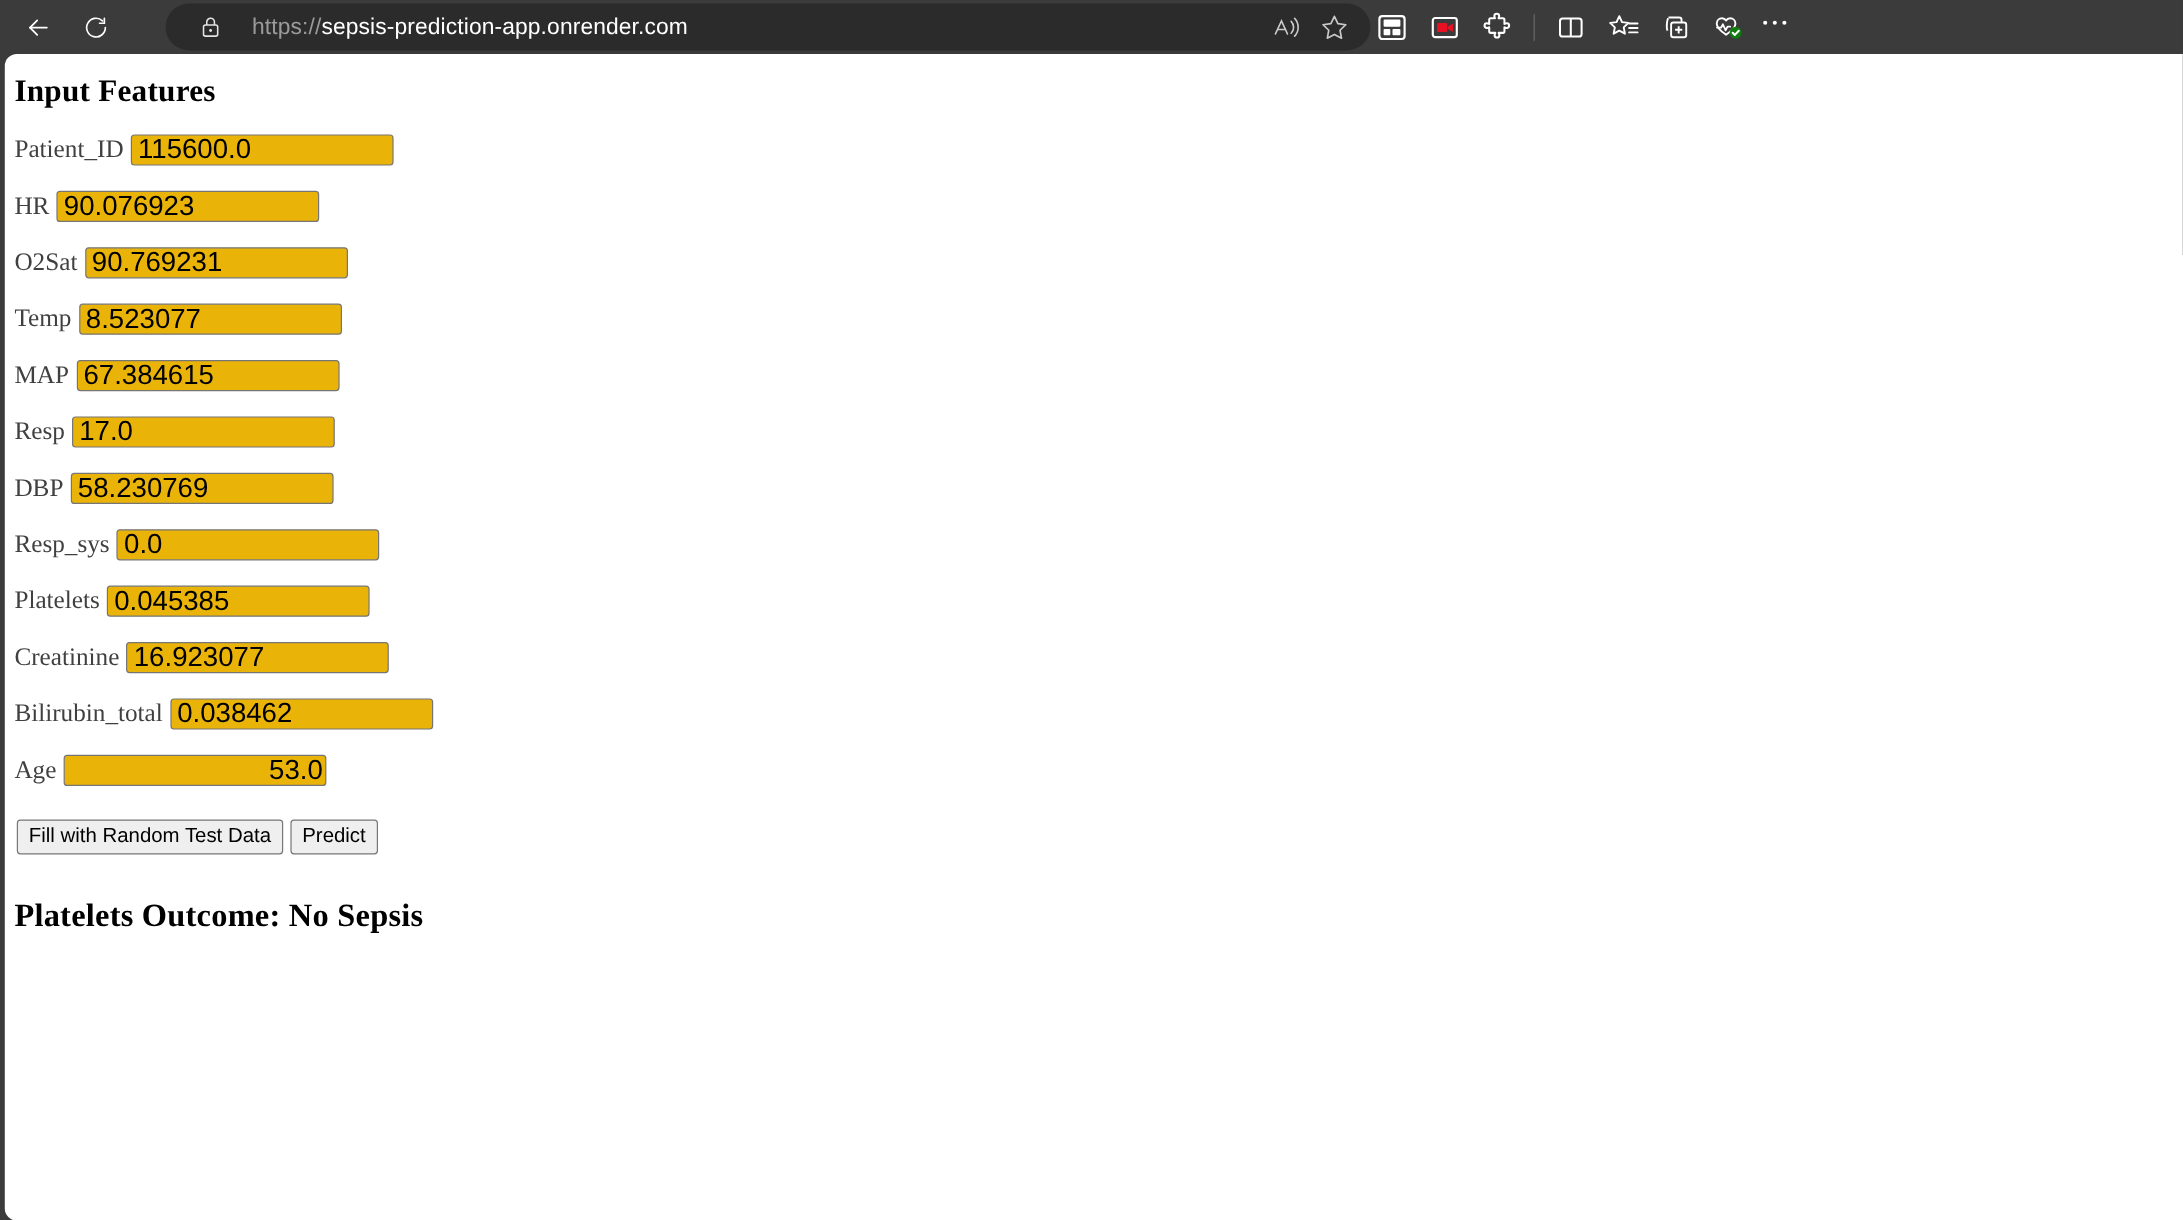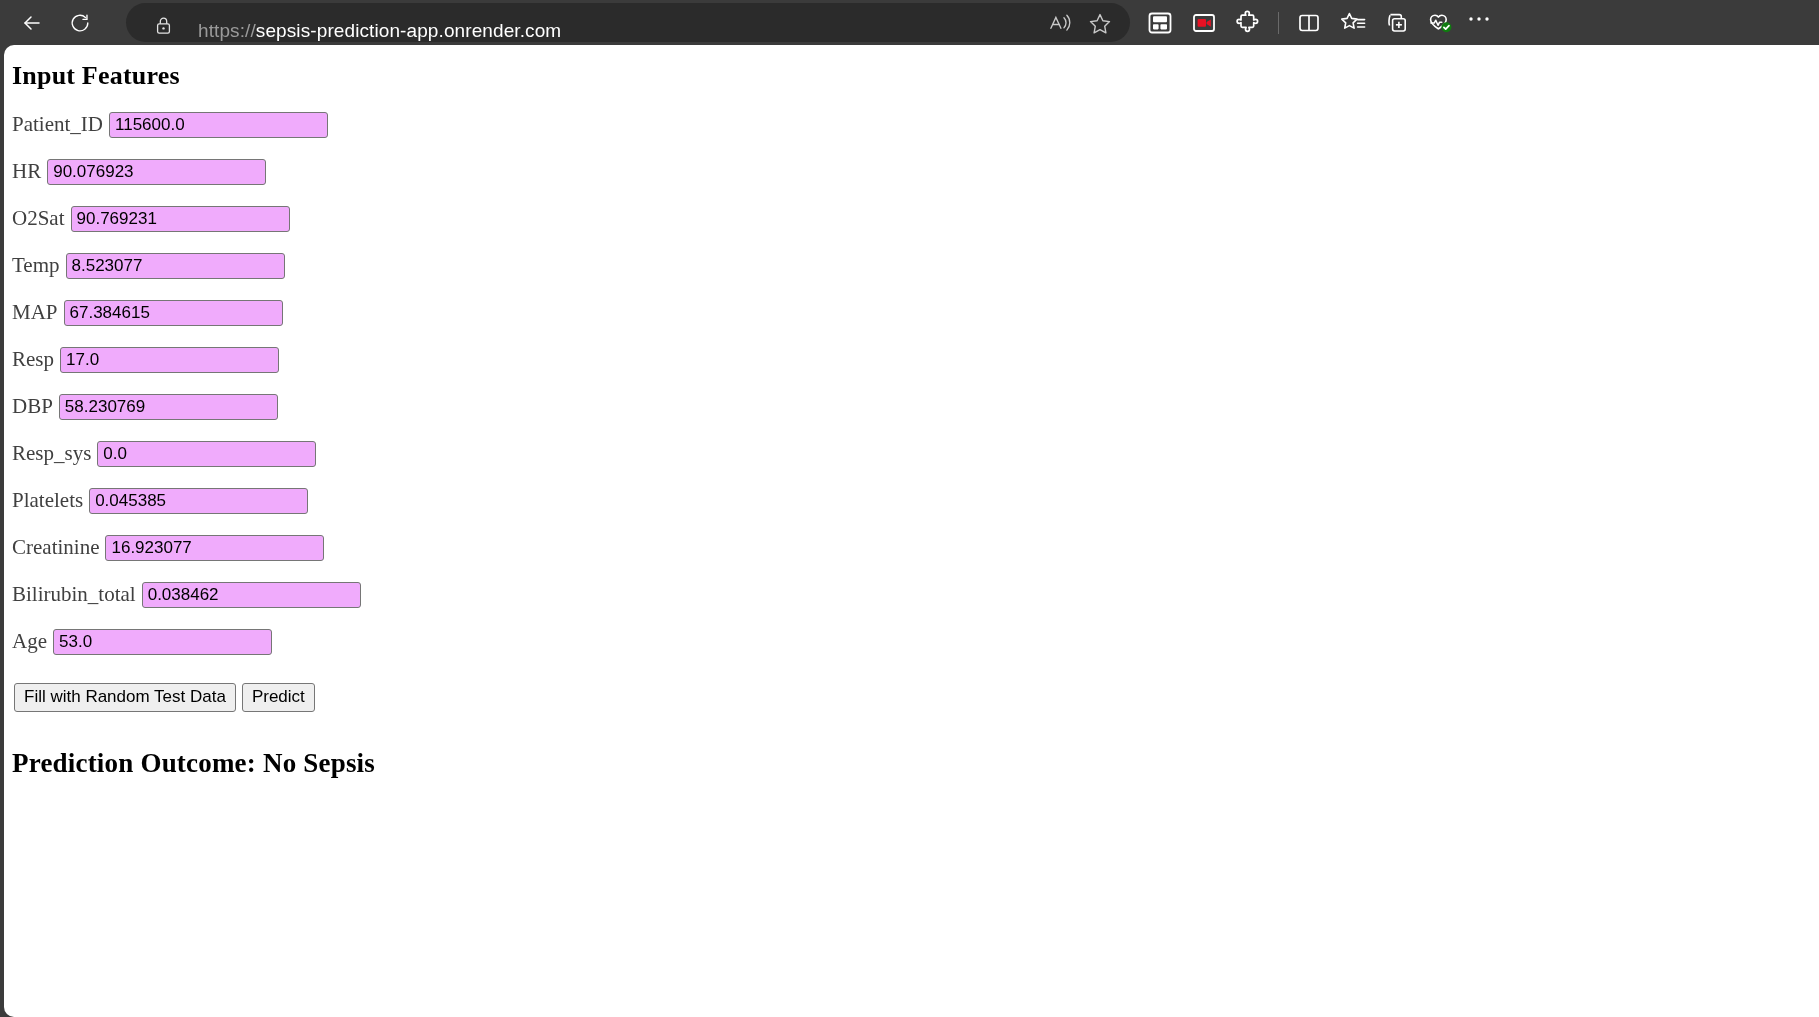--- a/index.html
+++ b/index.html
@@ -31,26 +31,26 @@
     width: 40px; height: 40px;
     margin-left: 8px;
     display: flex; align-items: center; justify-content: center;
     border-radius: 6px;
     cursor: pointer;
   }
   .nav-btn:first-child { margin-left: 12px; }
 
   #address-bar {
     position: absolute;
-    left: 126px; top: 3px;
+    left: 138px; top: 3px;
     width: 1004px; height: 39px;
     background: #2b2b2b;
     border-radius: 20px;
     display: flex;
-    align-items: flex-end;
+    align-items: center;
     cursor: text;
   }
 
   #lock-icon-wrap {
     width: 34px; height: 34px;
     margin-left: 20px;
     display: flex; align-items: center; justify-content: center;
   }
 
   #url-text {
@@ -142,23 +142,23 @@
   }
   .field-label {
     font-family: "Liberation Serif", serif;
     font-size: 21px;
     line-height: 1;
     white-space: nowrap;
     color: #404040;
   }
   .field-input {
     font-family: "Liberation Sans", sans-serif;
-    font-size: 17px;
+    font-size: 23px;
     color: #000;
-    background: #f0abfc;
+    background: #eab308;
     border: 1px solid #767676;
     border-radius: 3px;
     height: 26px;
     padding: 1px 2px 1px 5px;
     margin-left: 6px;
     outline: none;
   }
 
   #button-row {
     display: flex;
@@ -358,27 +358,27 @@
           <div class="field-row">
             <label class="field-label">Creatinine</label>
             <input type="text" class="field-input" value="16.923077" style="width: 219px;">
           </div>
           <div class="field-row">
             <label class="field-label">Bilirubin_total</label>
             <input type="text" class="field-input" value="0.038462" style="width: 219px;">
           </div>
           <div class="field-row">
             <label class="field-label">Age</label>
-            <input type="text" class="field-input" value="53.0" style="width: 219px;">
+            <input type="text" class="field-input" value="53.0" style="width: 219px; text-align: right;">
           </div>
         </div>
 
       <div id="button-row">
         <button class="form-button" id="fill-random-button">Fill with Random Test Data</button>
         <button class="form-button" id="predict-button">Predict</button>
       </div>
 
-      <h2 id="outcome-heading">Prediction Outcome: No Sepsis</h2>
+      <h2 id="outcome-heading">Platelets Outcome: No Sepsis</h2>
 
     </div>
   </div>
 
 </div>
 
 </body></html>

